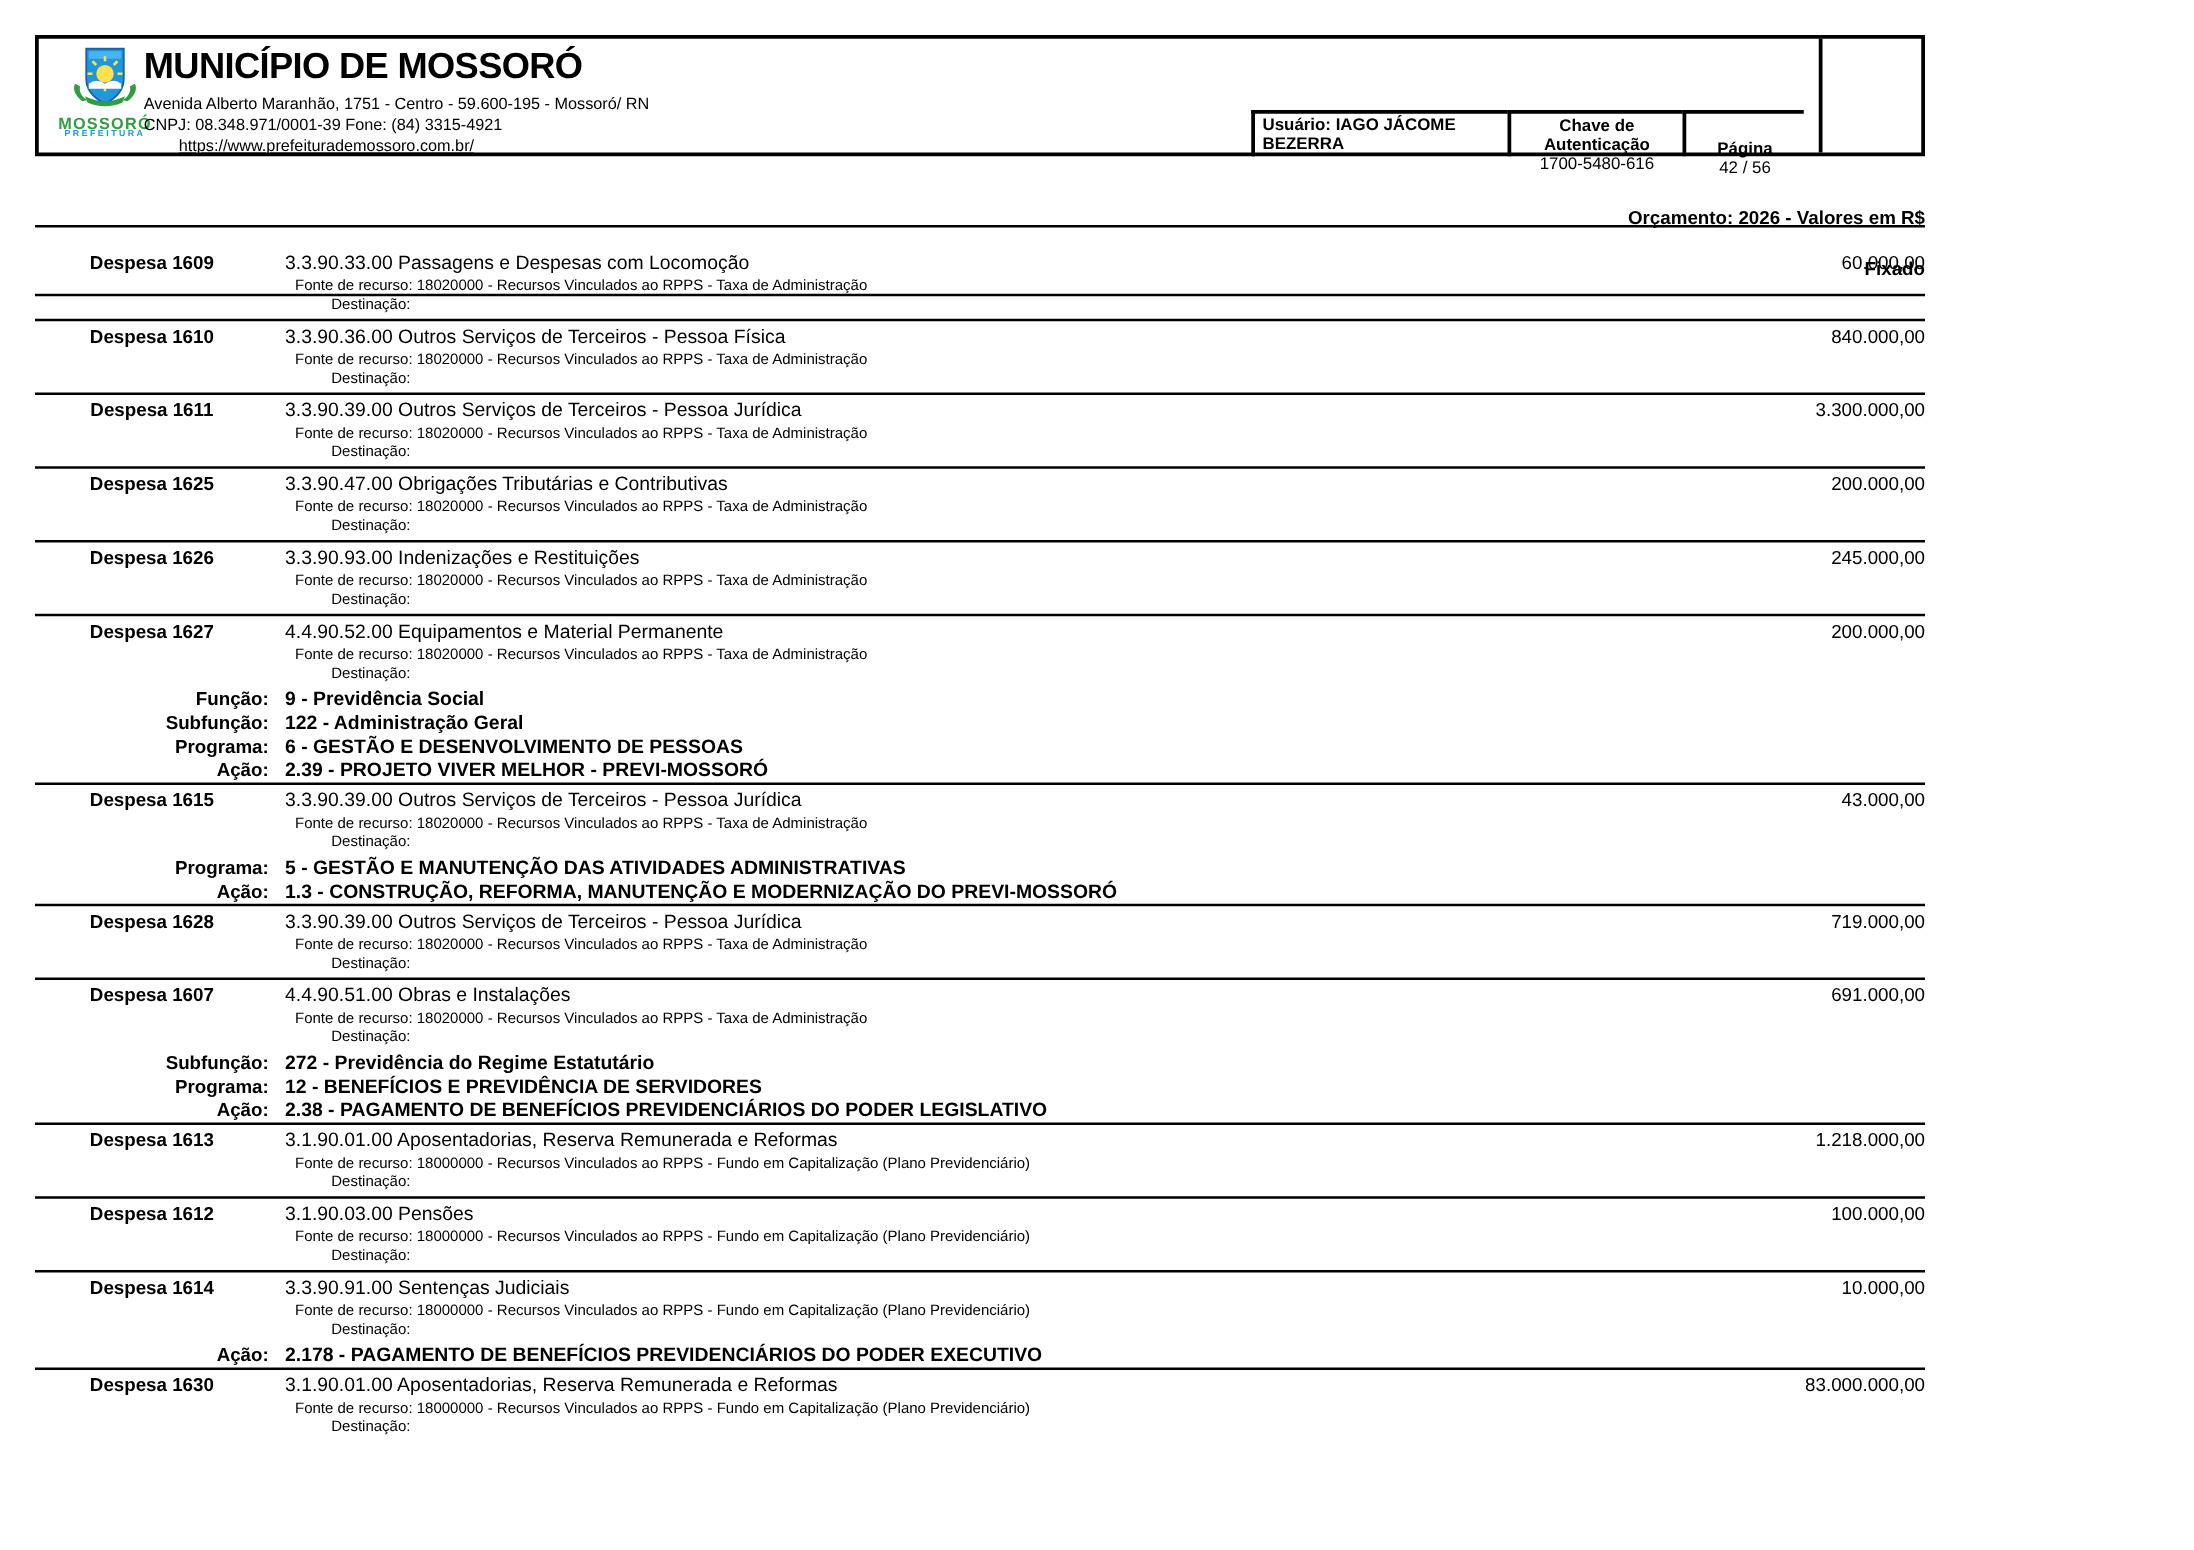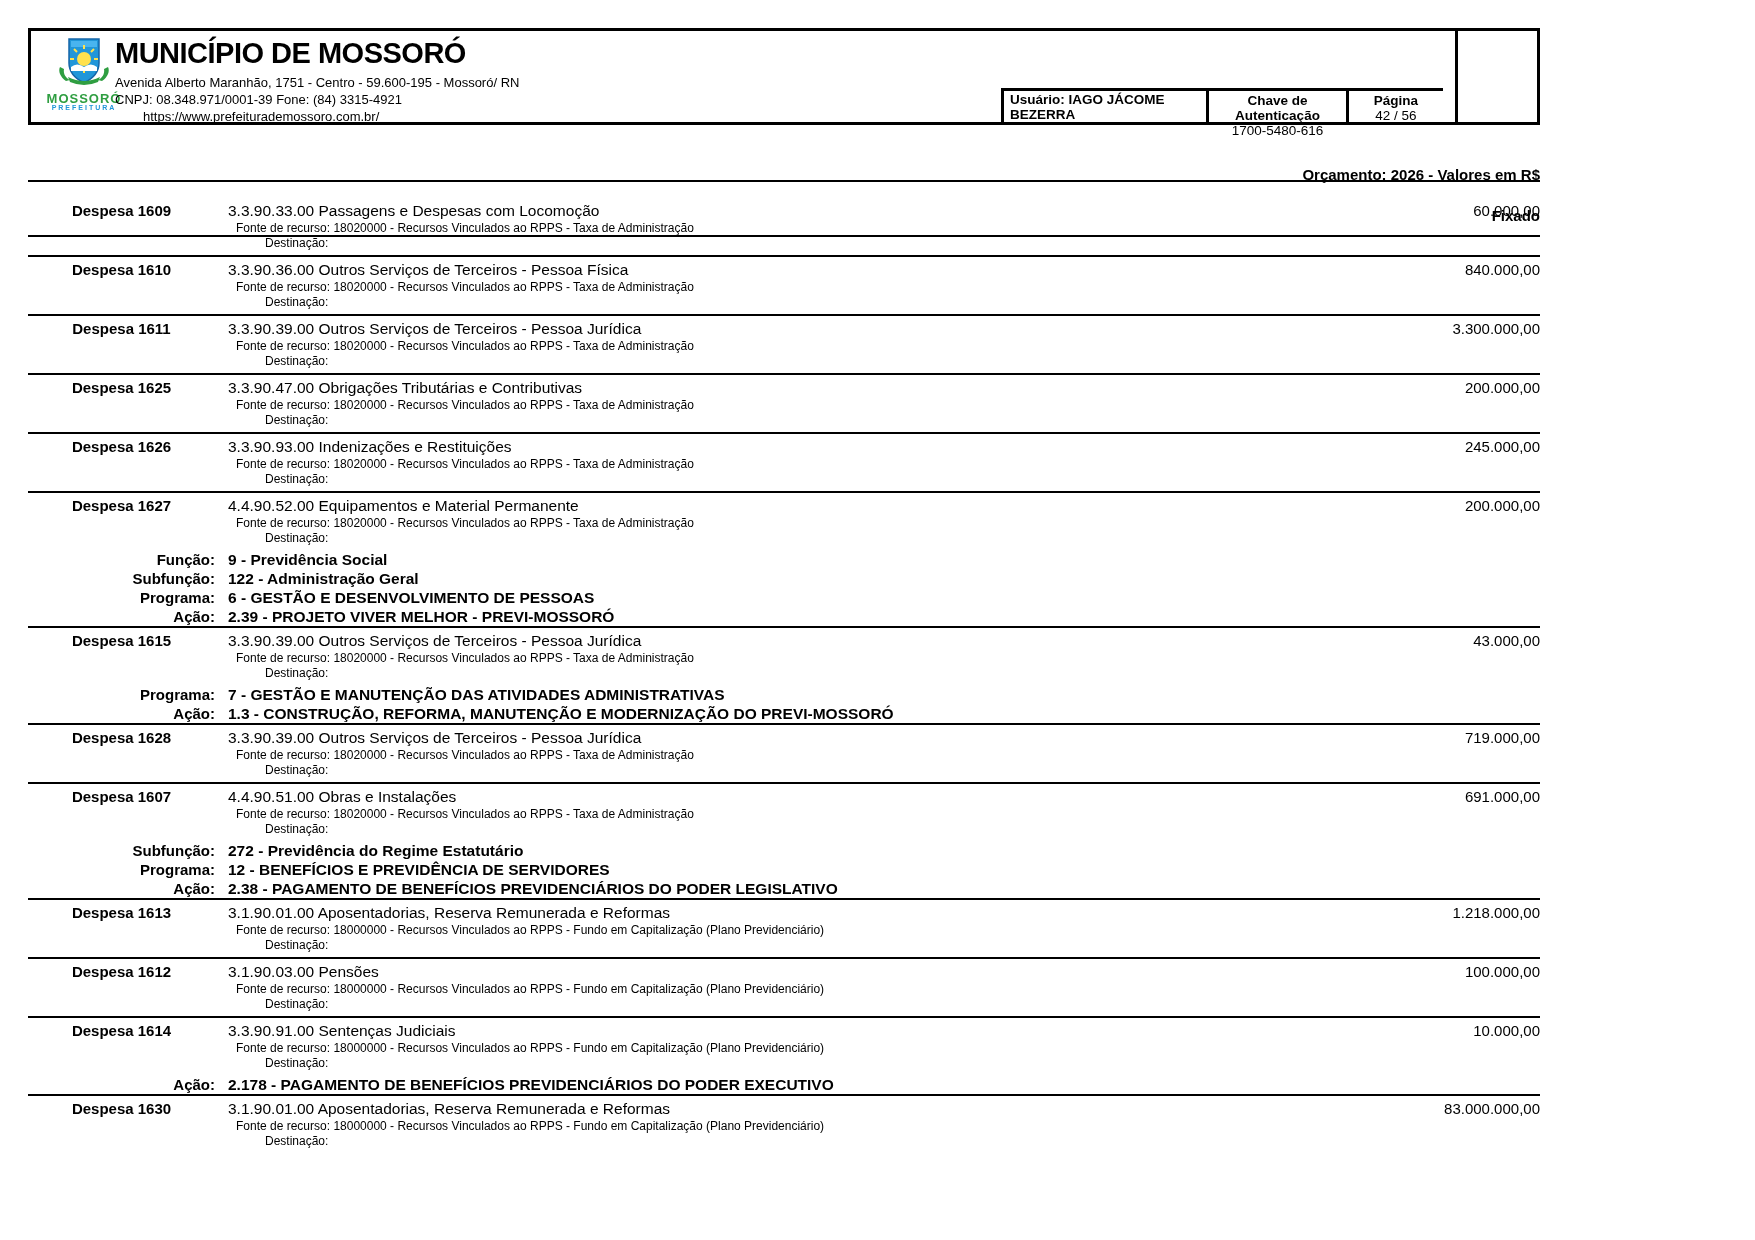--- a/index.html
+++ b/index.html
@@ -32,21 +32,21 @@
   .auth-cell {
     position:absolute; left:1175px; top:57px; width:140px; height:37px;
     border-left:3px solid #000; border-top:3px solid #000;
     text-align:center; padding-top:2px;
   }
   .auth-cell .hd, .pg-cell .hd { font-size:13.5px; font-weight:bold; }
   .auth-cell .vl, .pg-cell .vl { font-size:13.5px; }
   .pg-cell {
     position:absolute; left:1315px; top:57px; width:97px; height:37px;
     border-left:3px solid #000; border-top:3px solid #000;
-    text-align:center; padding-top:2px;
+    text-align:center; padding-top:20px;
   }
 
   
   .title-box {
     position:absolute; left:28px; top:133px; width:1512px; height:31px;
     border:3px solid #000; display:flex; align-items:center; justify-content:center;
     font-size:19px; font-weight:bold; letter-spacing:.2px;
   }
   .budget-line {
     position:absolute; left:28px; top:166px; width:1512px; height:16px;
@@ -205,21 +205,21 @@
         <div class="dlabel">Despesa 1615</div>
         <div class="ddesc">3.3.90.39.00 Outros Serviços de Terceiros - Pessoa Jurídica</div>
       </div>
       <div class="l2">Fonte de recurso: 18020000 - Recursos Vinculados ao RPPS - Taxa de Administração</div>
       <div class="l3">Destinação:</div>
       <div class="dvalue">43.000,00</div>
     </div>
 
     <div class="grow">
       <div class="glabel">Programa:</div>
-      <div class="gtext">7 - GESTÃO E MANUTENÇÃO DAS ATIVIDADES ADMINISTRATIVAS</div>
+      <div class="gtext">5 - GESTÃO E MANUTENÇÃO DAS ATIVIDADES ADMINISTRATIVAS</div>
     </div>
 
     <div class="grow line-below">
       <div class="glabel">Ação:</div>
       <div class="gtext">1.3 - CONSTRUÇÃO, REFORMA, MANUTENÇÃO E MODERNIZAÇÃO DO PREVI-MOSSORÓ</div>
     </div>
 
     <div class="drow">
       <div class="l1">
         <div class="dlabel">Despesa 1628</div>

